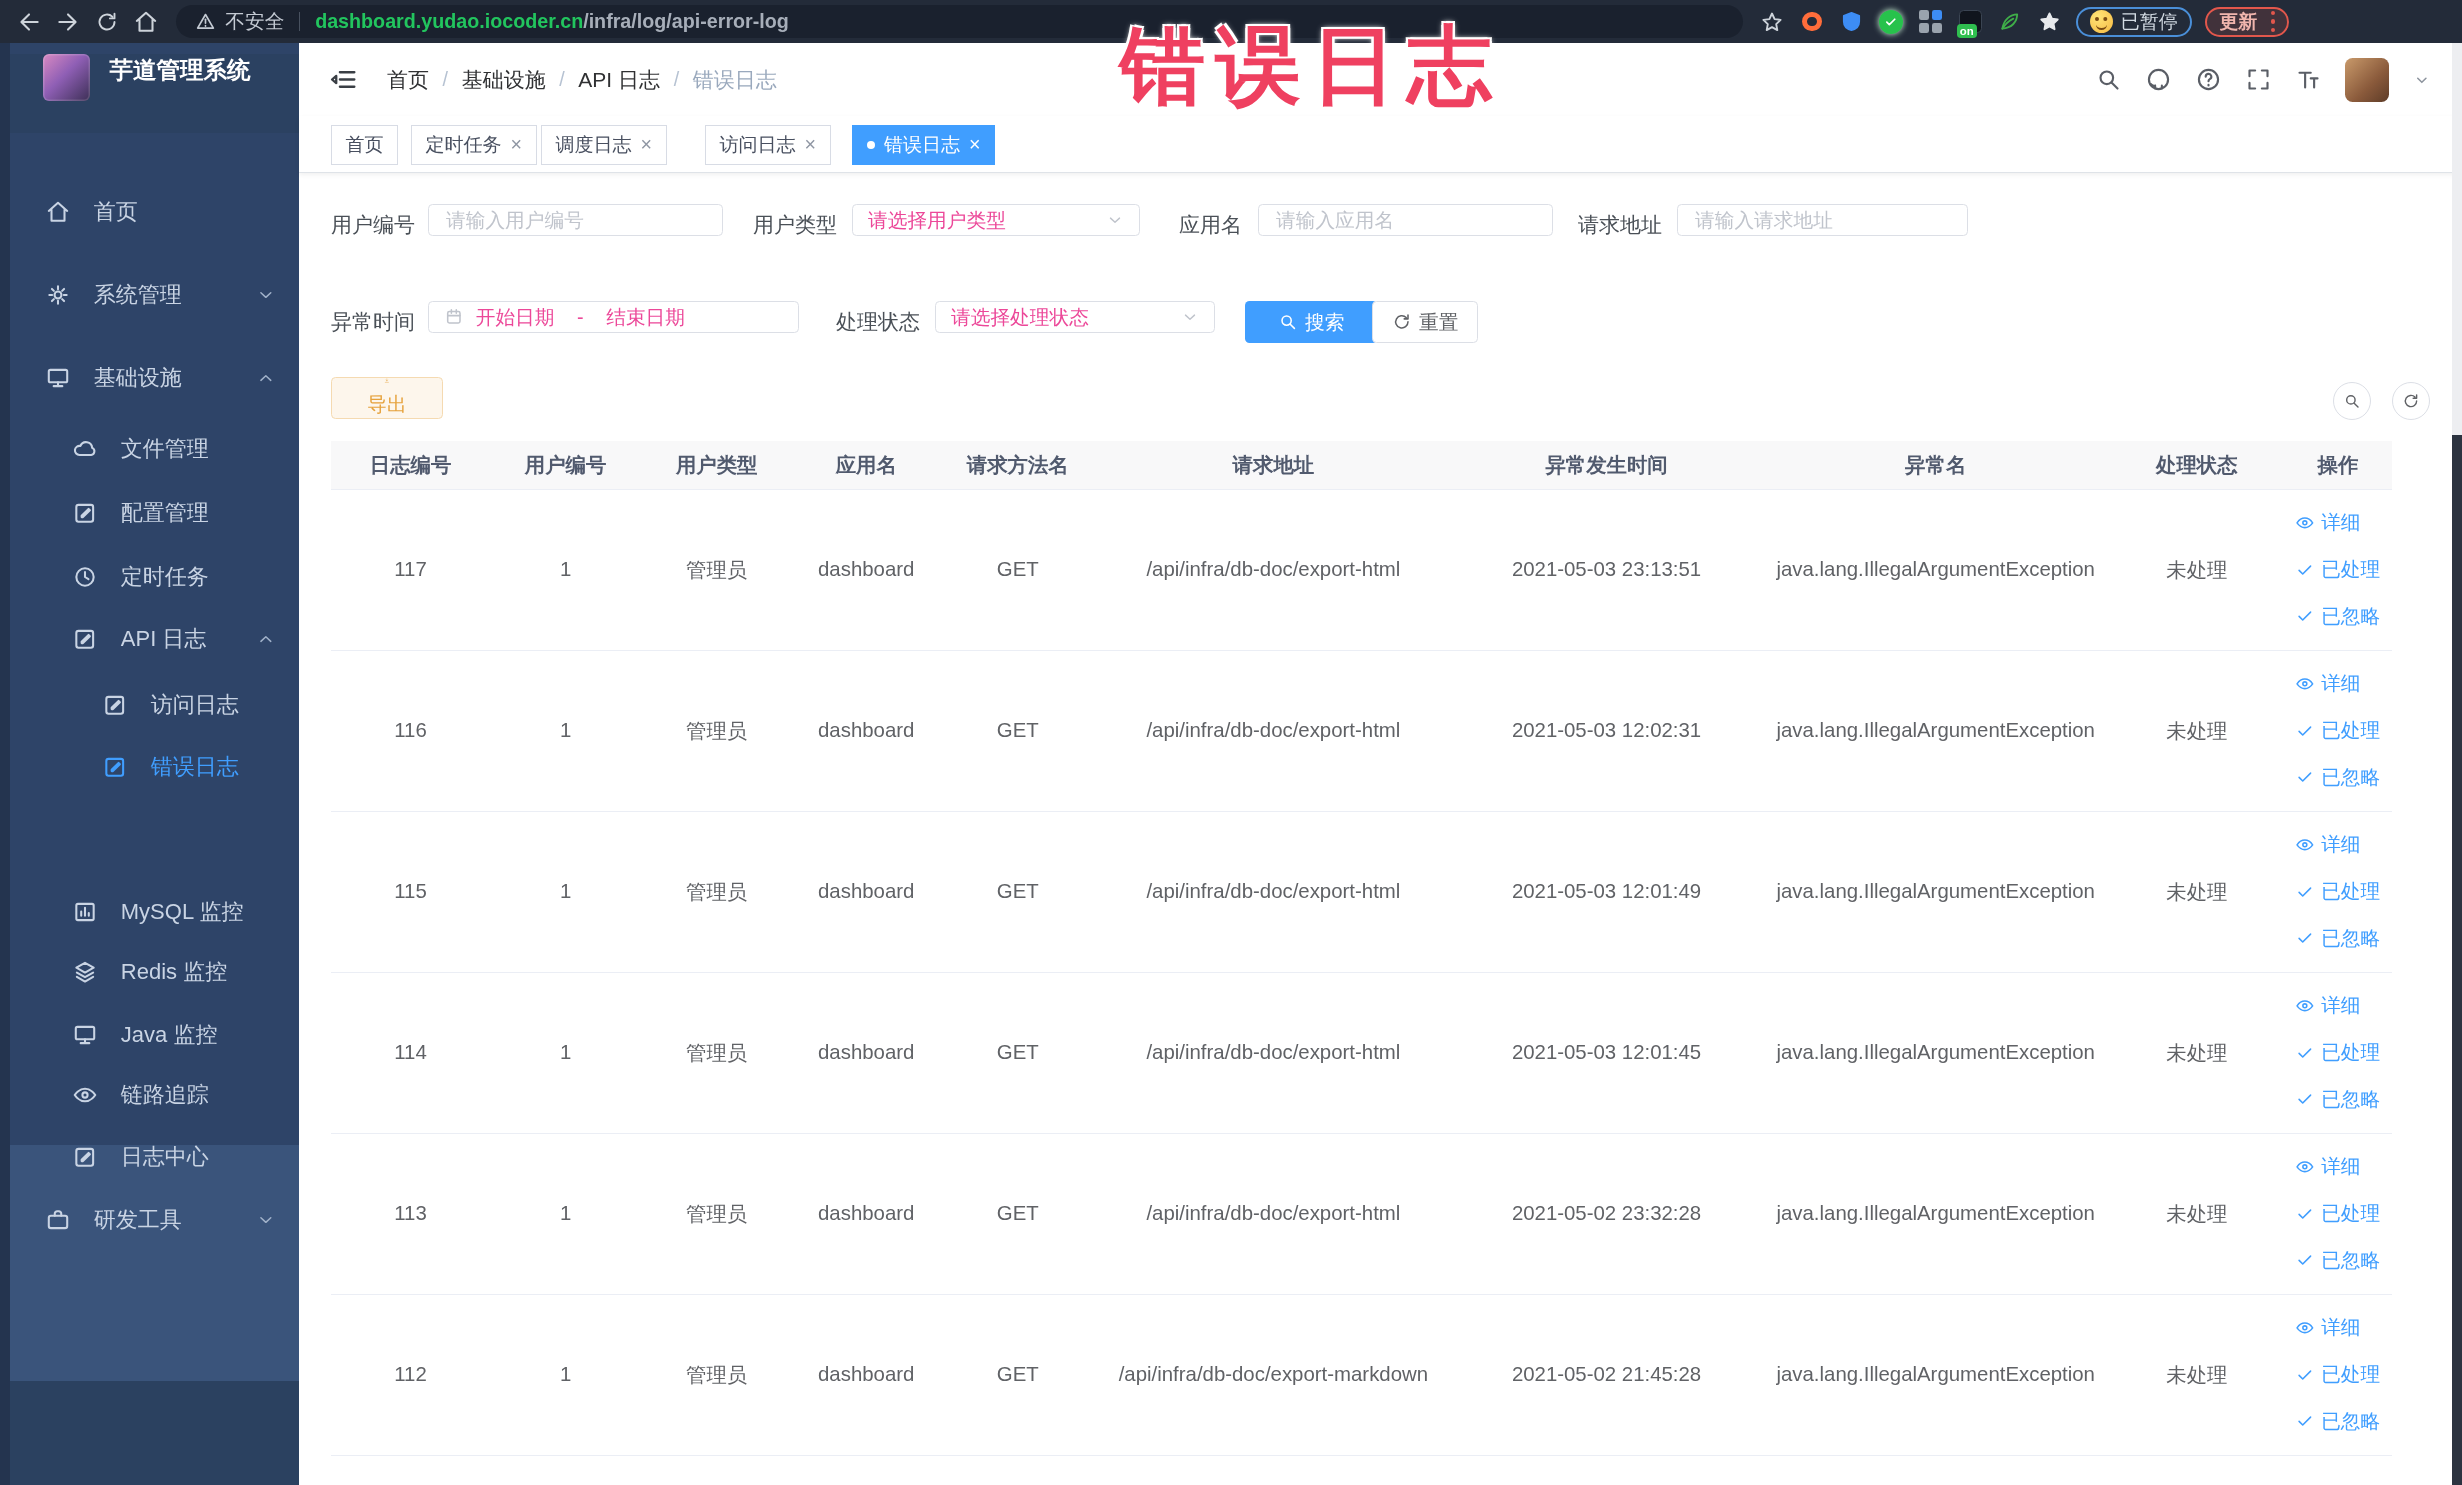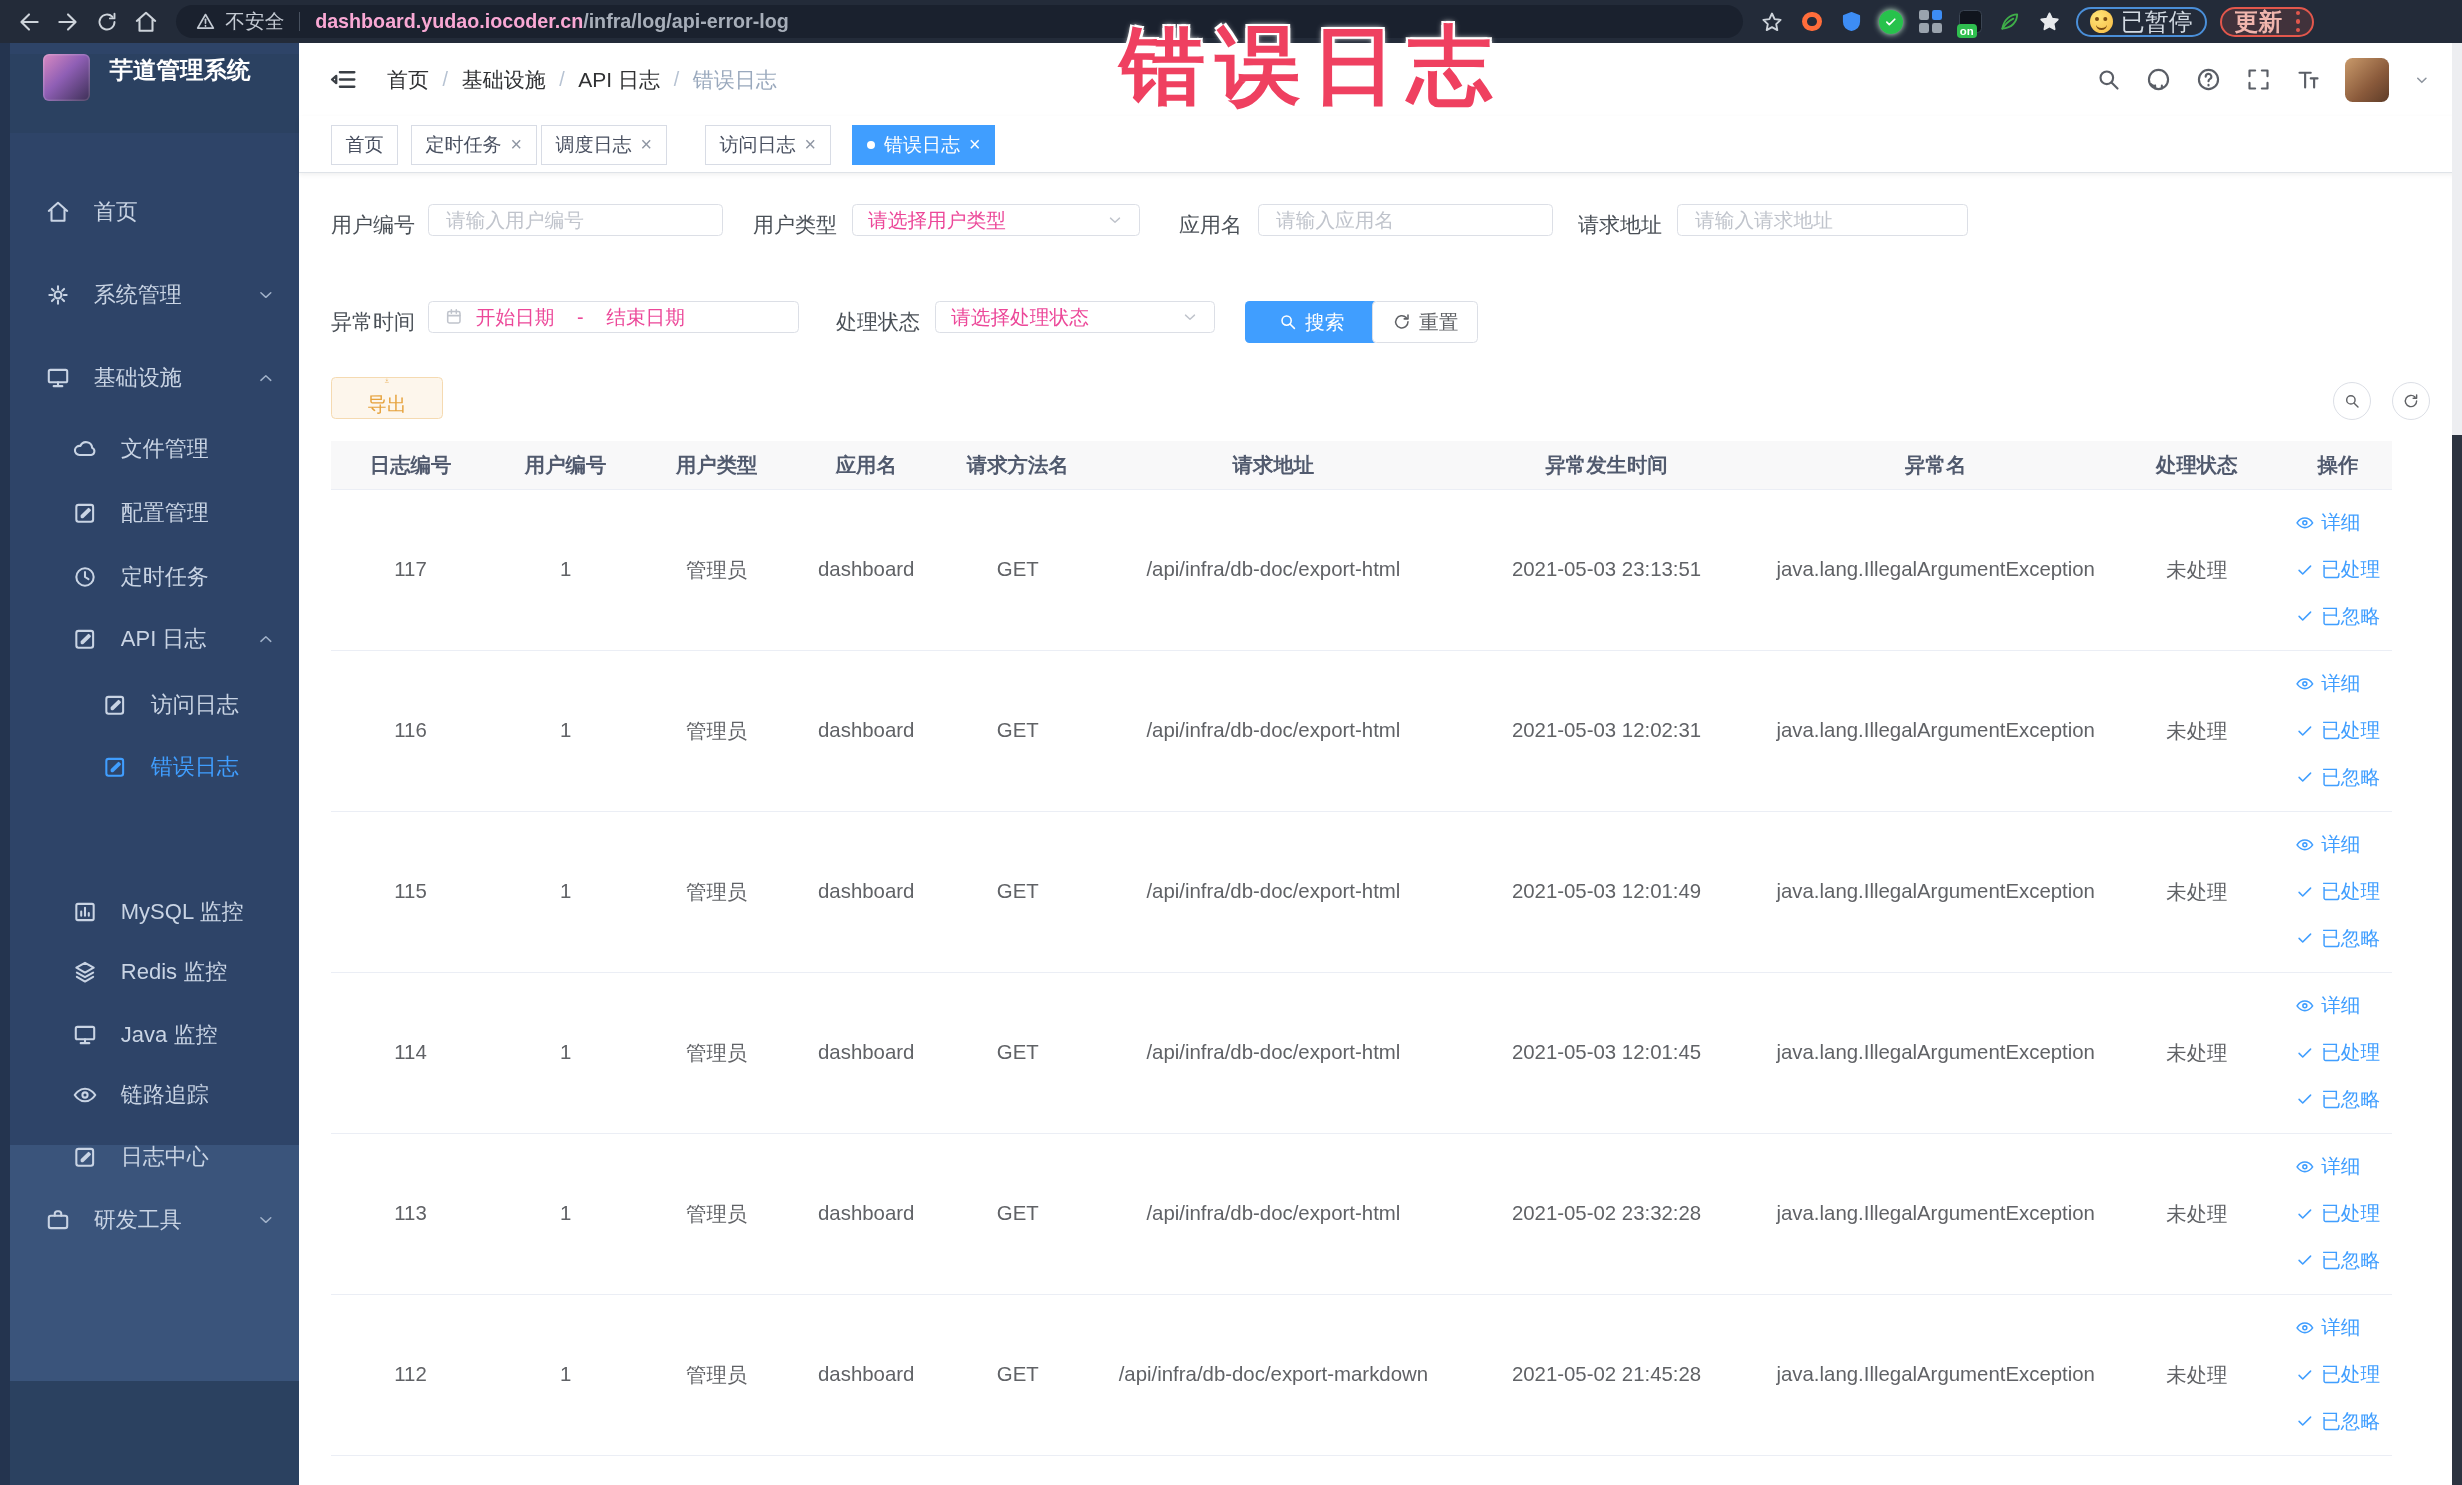--- a/index.html
+++ b/index.html
@@ -6,24 +6,24 @@
   *{box-sizing:border-box;font-family:"Liberation Sans","DejaVu Sans",sans-serif;}
   .screen{position:relative;width:2462px;height:1486px;overflow:hidden;background:#fff;}
   .abs{position:absolute;}
   svg.ic{stroke:currentColor;fill:none;stroke-width:1.9;stroke-linecap:round;stroke-linejoin:round;display:block;}
 
   
   .chrome{left:0;top:0;width:2462px;height:43px;background:#232b39;display:flex;align-items:center;color:#c9d0d9;}
   .chrome .navbtn{width:39px;height:33px;display:flex;align-items:center;justify-content:center;color:#cdd3da;}
   .addr{height:33px;background:#1a212e;border-radius:18px;display:flex;align-items:center;margin-left:10.6px;padding:0 19.7px;width:1567px;color:#c4cad3;font-size:19.7px;}
   .addr .sep{width:0.8px;height:19.7px;background:#48515f;margin:0 15px;}
-  .addr .domain{color:#f9a8d4;font-weight:bold;}
+  .addr .domain{color:#22c55e;font-weight:bold;}
   .addr .path{color:#a7aeb9;font-weight:bold;}
   .ext{display:flex;align-items:center;gap:13.6px;margin-left:16.7px;}
-  .pill{height:30px;border-radius:16.7px;display:flex;align-items:center;padding:0 12px;font-size:24px;gap:7.6px;}
+  .pill{height:30px;border-radius:16.7px;display:flex;align-items:center;padding:0 12px;font-size:19px;gap:7.6px;}
   .pill.paused{border:2.3px solid #4a8fd9;color:#d3dbe3;}
   .pill.update{border:2.3px solid #e2574c;background:rgba(226,87,76,.16);color:#f0b5ad;font-weight:bold;}
   .dots3{display:flex;flex-direction:column;gap:3.8px;margin-left:6px;}
   .dots3 i{width:4.5px;height:4.5px;border-radius:50%;background:#e2574c;}
   .emoji{width:23px;height:23px;border-radius:50%;background:radial-gradient(circle at 35% 30%,#ffe477,#f5b942);position:relative;}
   .emoji:before{content:"";position:absolute;left:5.3px;top:6.8px;width:3.8px;height:3.8px;border-radius:50%;background:#7a4b12;box-shadow:8.3px 0 0 #7a4b12;}
   .emoji:after{content:"";position:absolute;left:6px;top:13px;width:10.6px;height:5.3px;border-bottom:2.3px solid #7a4b12;border-radius:0 0 7.6px 7.6px;}
   .xi{width:26px;height:26px;display:flex;align-items:center;justify-content:center;}
   .ring{width:19.7px;height:19.7px;border:5.3px solid #ff6d3b;border-radius:50%;}
   .gridx{display:grid;grid-template-columns:9.8px 9.8px;grid-template-rows:9.8px 9.8px;gap:3px;}

